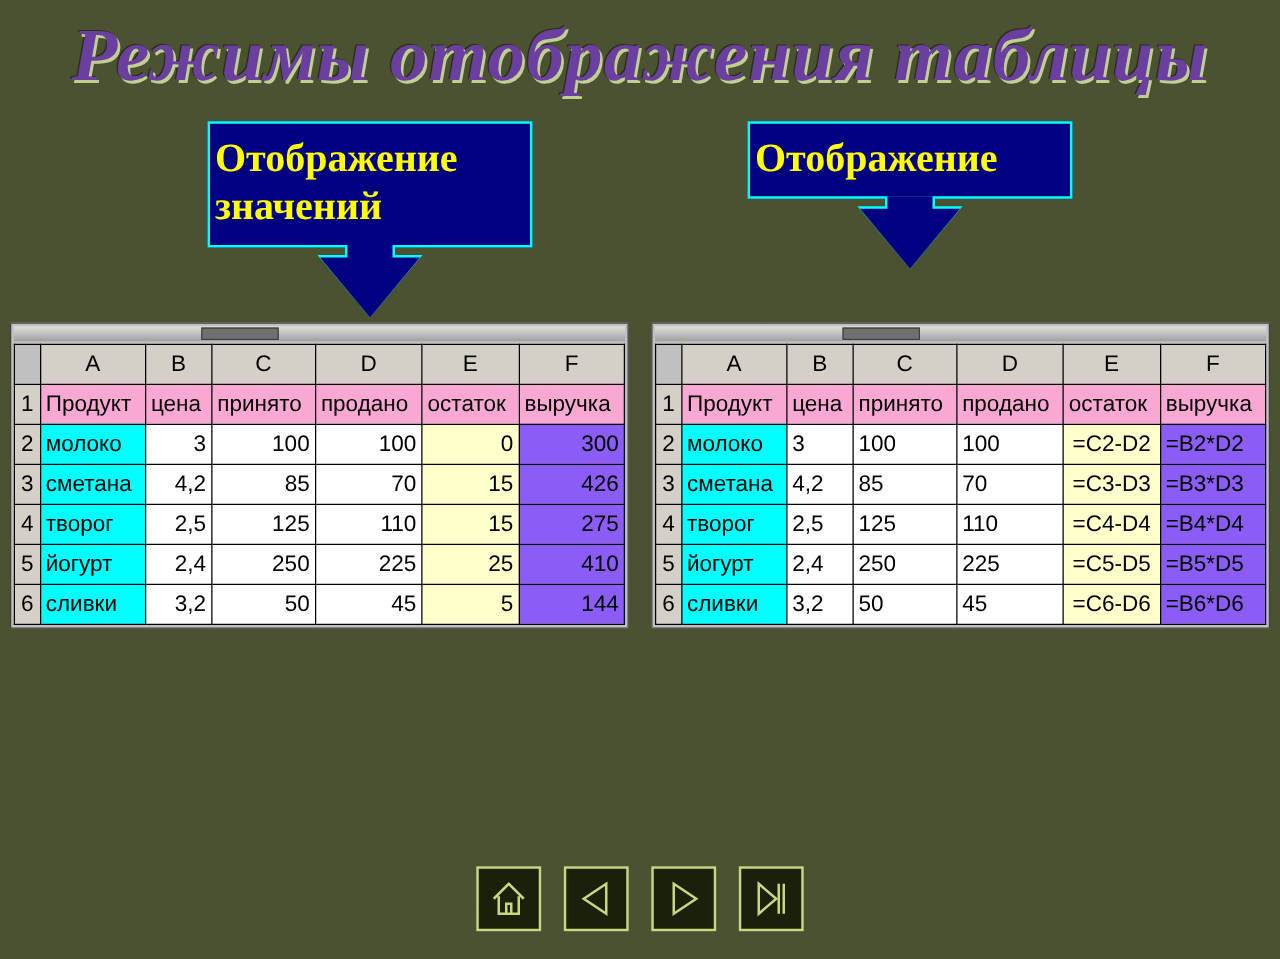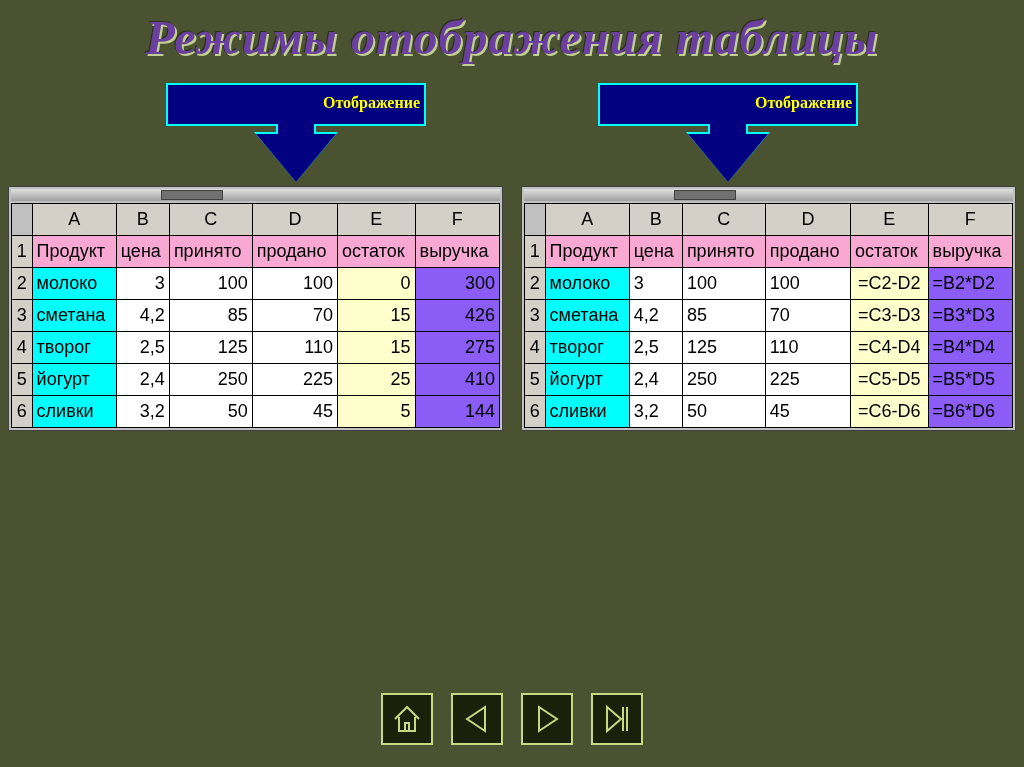--- a/index.html
+++ b/index.html
@@ -7,21 +7,21 @@
     margin: 0;
     width: 1024px;
     height: 767px;
     background: #4a5232;
     font-family: "Times New Roman", serif;
     overflow: hidden;
     position: relative;
   }
   .slide-title {
     text-align: center;
-    font-size: 48px;
+    font-size: 60px;
     font-weight: bold;
     font-style: italic;
     color: #6b3fa0;
     text-shadow: 2px 2px 0 #c0d090, -1px -1px 0 #2a3018;
     padding-top: 10px;
     letter-spacing: 1px;
   }
   .callouts {
     display: flex;
     justify-content: space-around;
@@ -29,23 +29,23 @@
     padding: 0 80px;
   }
   .callout {
     width: 260px;
     position: relative;
   }
   .callout-box {
     background: #000080;
     border: 2px solid #00ffff;
     color: #ffff00;
-    font-size: 16px;
+    font-size: 32px;
     font-weight: bold;
-    text-align: right;
+    text-align: left;
     padding: 8px 4px 12px 4px;
     line-height: 1.2;
     font-family: "Times New Roman", serif;
   }
   .callout-arrow {
     width: 0; height: 0;
     margin: -2px auto 0 auto;
     border-left: 40px solid transparent;
     border-right: 40px solid transparent;
     border-top: 48px solid #000080;
@@ -141,20 +141,21 @@
 </style>
 </head>
 <body>
 
 <div class="slide-title">Режимы отображения таблицы</div>
 
 <div class="callouts">
   <div class="callout">
     <div class="callout-box">
       <div>Отображение</div>
+      <div>значений</div>
     </div>
     <div class="callout-stem"></div>
     <div class="callout-arrow"></div>
   </div>
   <div class="callout">
     <div class="callout-box">
       <div>Отображение</div>
     </div>
     <div class="callout-stem"></div>
     <div class="callout-arrow"></div>

